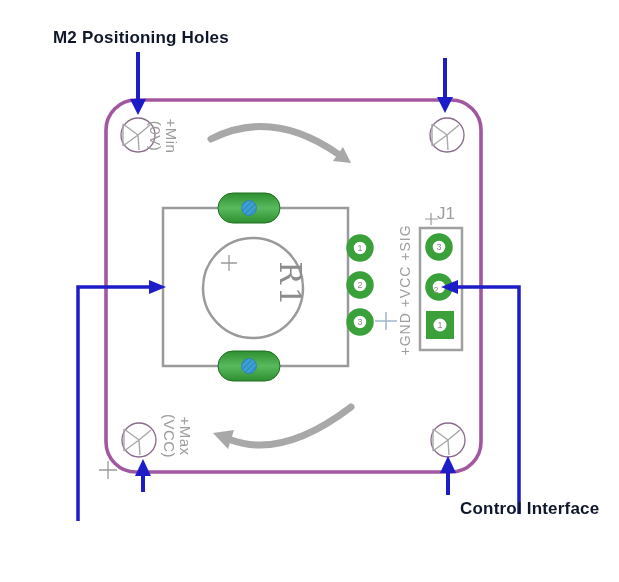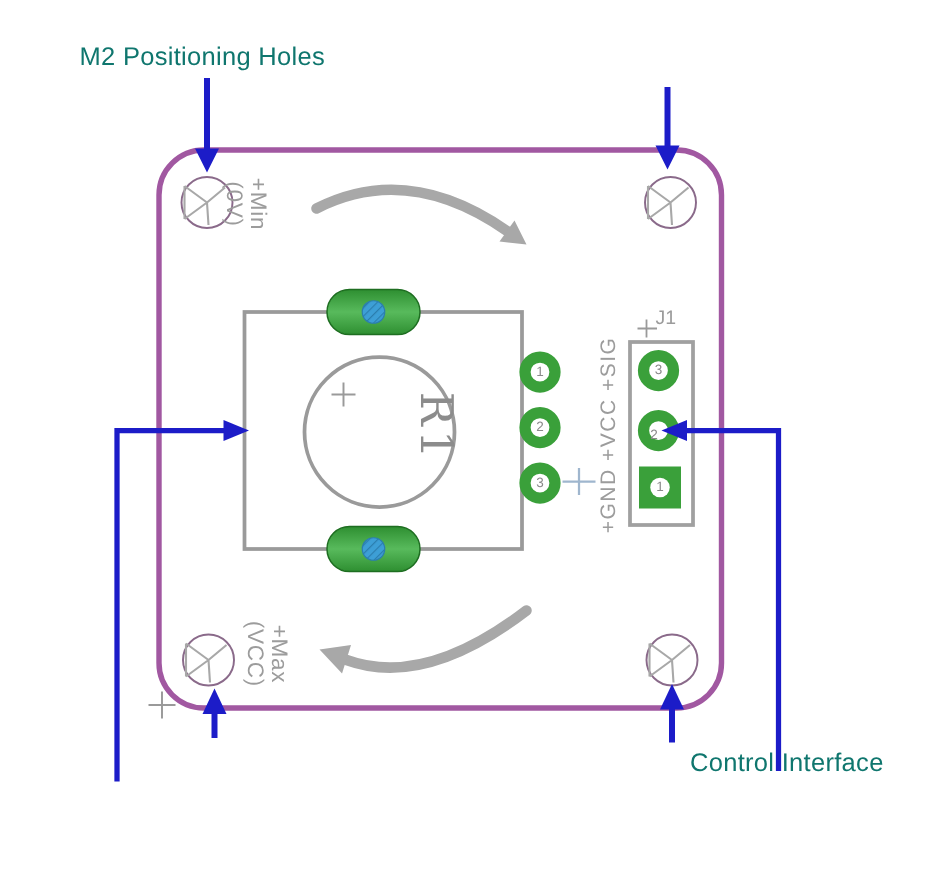--- a/index.html
+++ b/index.html
@@ -2,32 +2,32 @@
 <html><head>
 <meta charset="utf-8">
 <style>
   html,body { margin:0; padding:0; background:#fff; }
   .stage {
     position:relative; width:619px; height:582px; background:#ffffff;
     font-family:"Liberation Sans", sans-serif; overflow:hidden;
   }
   svg.layer { position:absolute; left:0; top:0; }
   .lbl {
-    position:absolute; font-weight:normal; font-size:17px; color:#0f766e;
+    position:absolute; font-weight:bold; font-size:17px; color:#0f172a;
     white-space:nowrap; letter-spacing:0.2px;
   }
   .silk { position:absolute; color:#9C9C9C; white-space:nowrap; }
   .rot-cw  { transform:translate(-50%,-50%) rotate(90deg); }
   .rot-ccw { transform:translate(-50%,-50%) rotate(-90deg); }
   .min-max { font-size:15px; line-height:16px; text-align:center; letter-spacing:0.5px; }
   .sig-row { font-size:14px; letter-spacing:1px; }
   .refdes-r1 {
     font-family:"DejaVu Serif", serif; font-size:30px; color:#8C8C8C; letter-spacing:3px;
   }
-  .refdes-j1 { font-size:13px; }
+  .refdes-j1 { font-size:17px; }
   .pin-num {
     position:absolute; font-size:9px; color:#8A8A8A;
     transform:translate(-50%,-50%); line-height:9px;
   }
 </style>
 </head>
 <body>
 
 <div class="stage">
 

